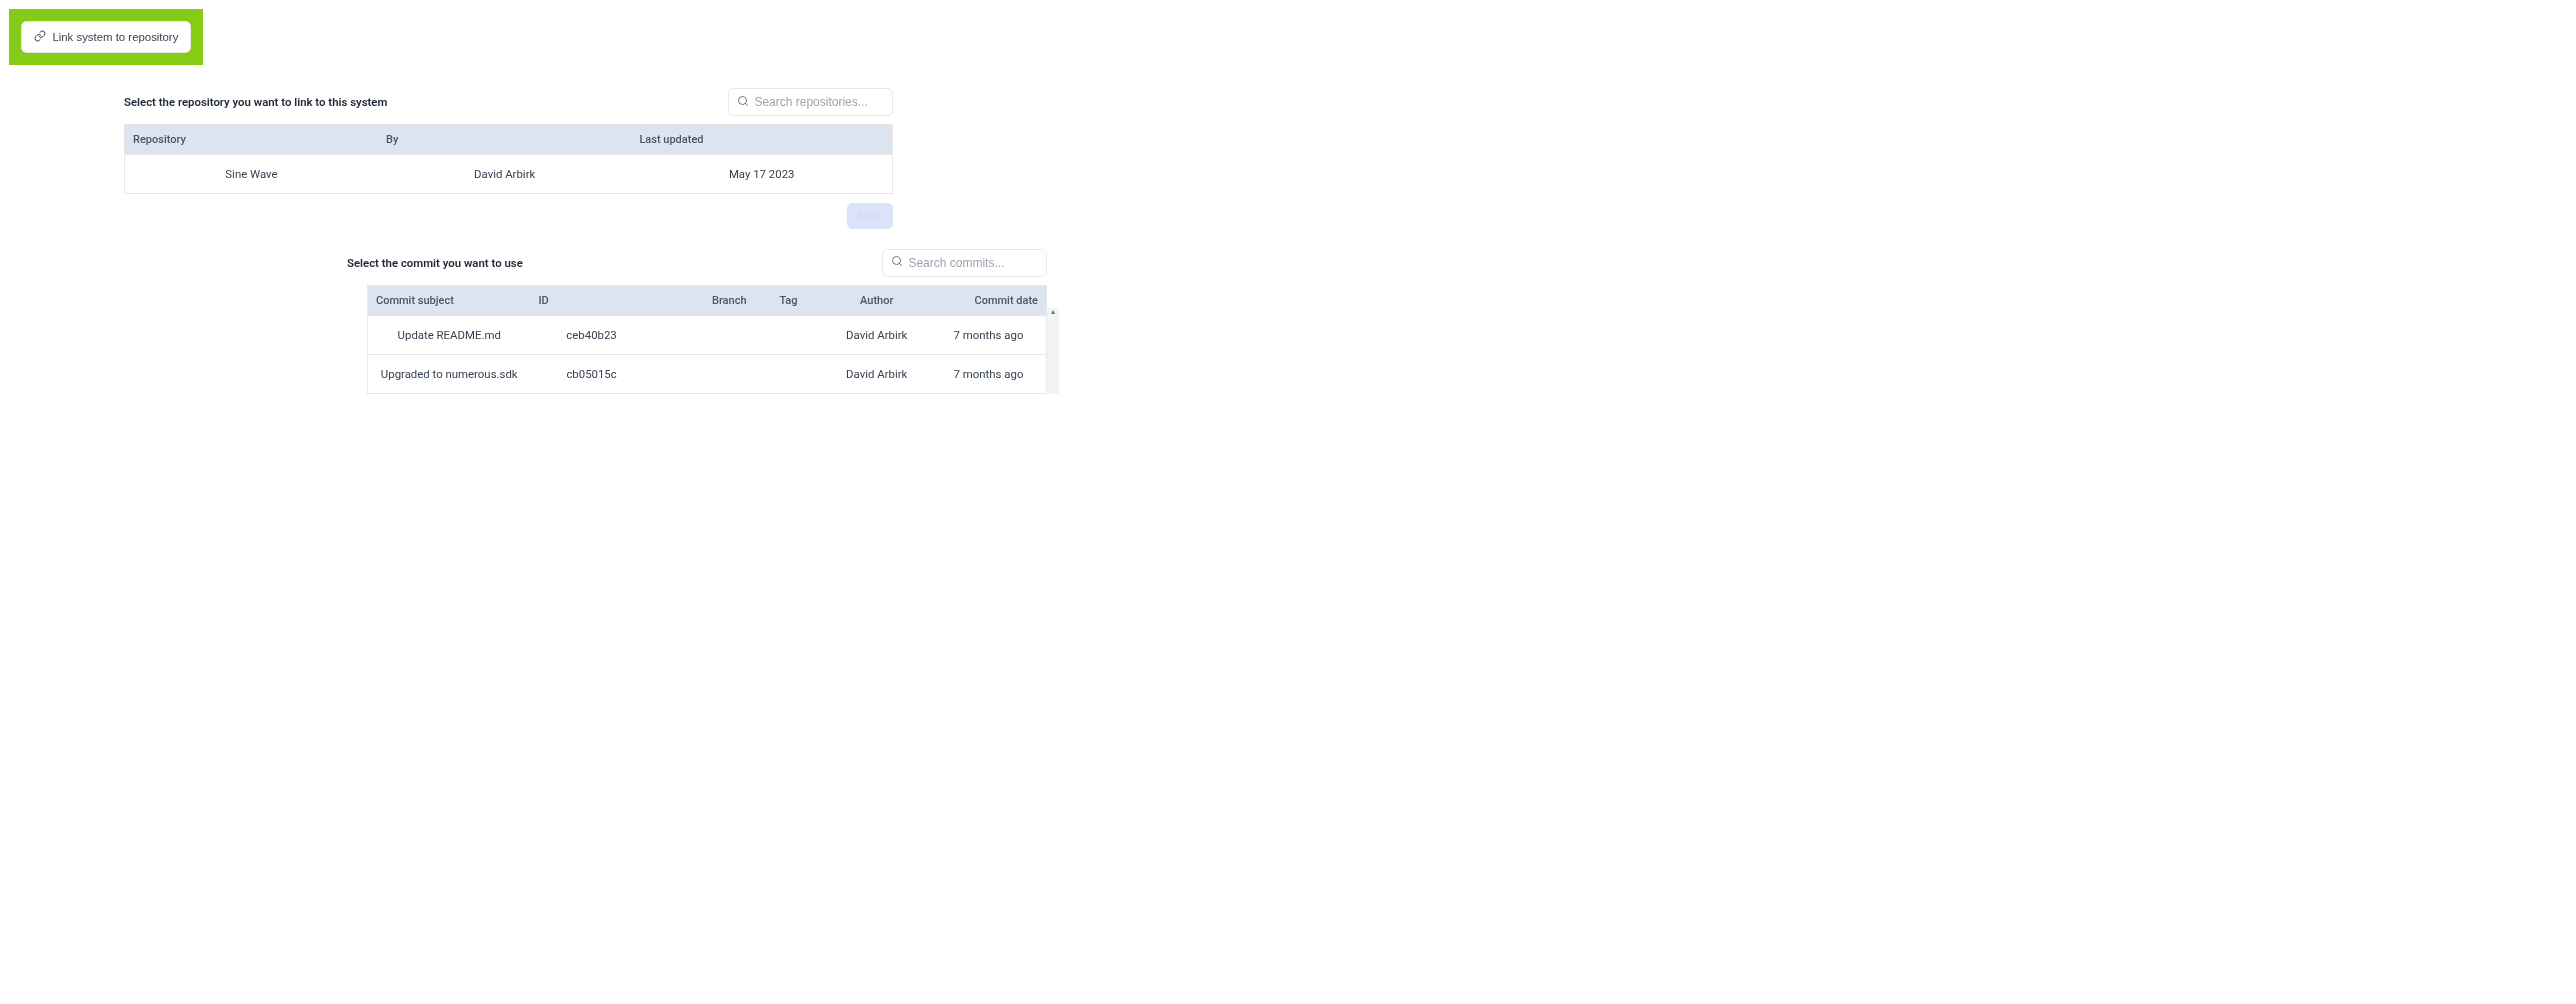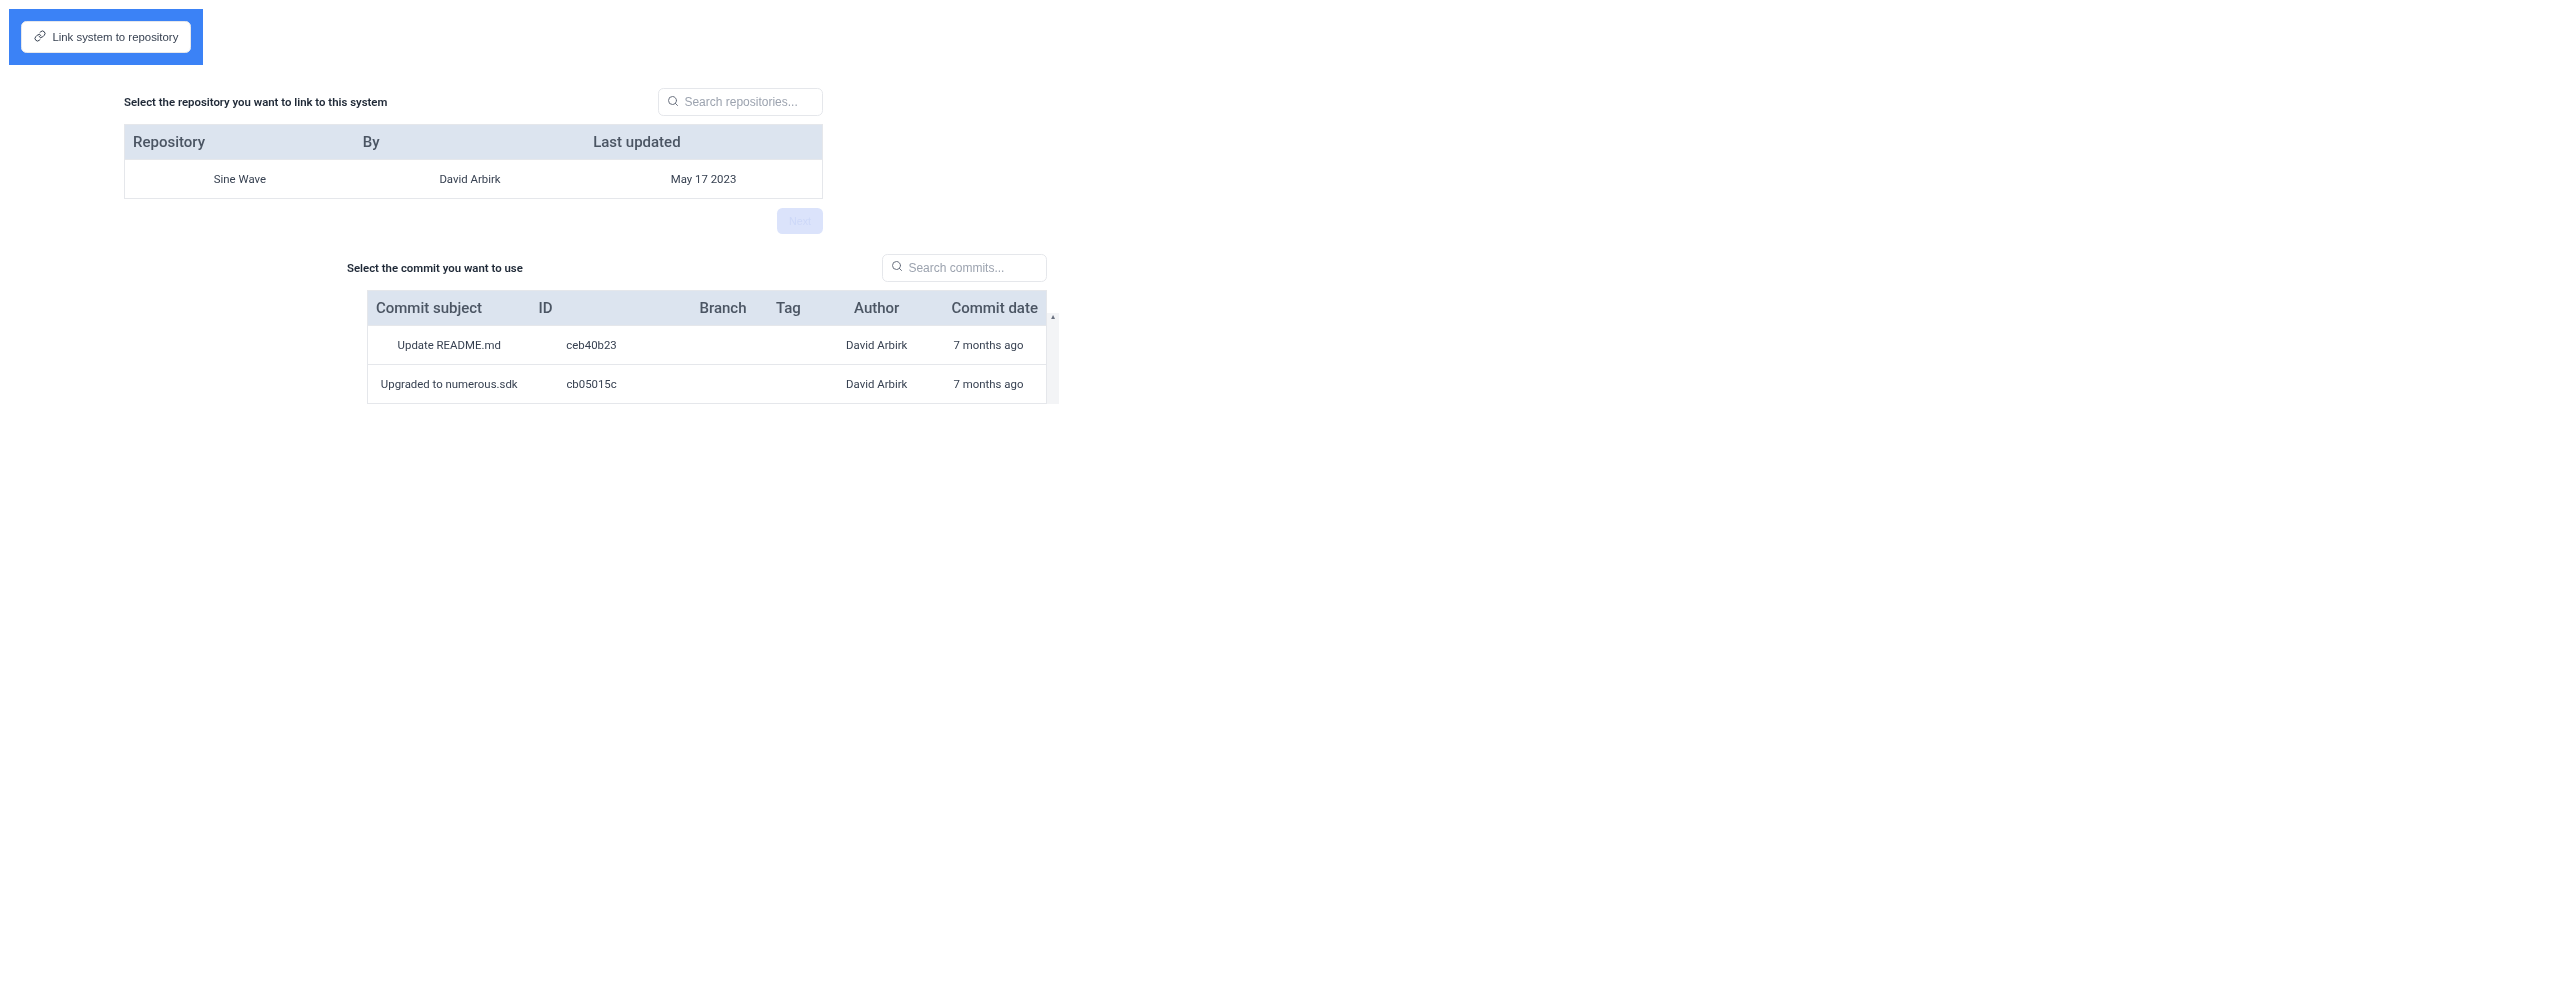--- a/index.html
+++ b/index.html
@@ -1,30 +1,30 @@
 <!DOCTYPE html>
 <html style="font-size:10.7px"><head>
   <meta charset="utf-8">
   <style>
     * { box-sizing: border-box; margin: 0; padding: 0; }
     body { font-family: -apple-system, BlinkMacSystemFont, "Segoe UI", Roboto, sans-serif; background: #fff; color: #374151; }
-    .link-button-container { display: inline-block; background: #3b82f6; padding: 12px 12px; margin: 8.7px 0 0 8.7px; }
+    .link-button-container { display: inline-block; background: #84cc16; padding: 12px 12px; margin: 8.7px 0 0 8.7px; }
     .link-button { display: inline-flex; align-items: center; gap: 6.7px; background: #fff; border: 0.7px solid #e5e7eb; border-radius: 5.4px; padding: 8px 12px; font-size: 11.4px; color: #374151; cursor: pointer; }
     .link-button svg { width: 12px; height: 12px; }
     .section { margin-top: 23.5px; }
-    .section1 { margin-left: 124px; width: 699px; }
+    .section1 { margin-left: 124px; width: 769px; }
     .section2 { margin-left: 347px; width: 700px; margin-top: 20px; }
     .section-header { display: flex; align-items: center; justify-content: space-between; margin-bottom: 8px; }
     .section-title { font-size: 11.4px; font-weight: 600; color: #1f2937; }
     .search-wrap { display: flex; align-items: center; gap: 5.4px; border: 0.7px solid #e5e7eb; border-radius: 5.4px; padding: 5.4px 8px; width: 165px; }
     .search-wrap svg { width: 12px; height: 12px; color: #6b7280; flex-shrink: 0; }
     .search-input { border: none; outline: none; font-size: 12px; color: #374151; width: 100%; }
     .search-input::placeholder { color: #9ca3af; }
     table { border-collapse: collapse; width: 100%; border: 0.7px solid #e5e7eb; }
-    thead th { background: #dce4ef; text-align: left; font-weight: 500; color: #4b5563; font-size: 15px; padding: 8px 8px; margin-top: 24px; }
+    thead th { background: #dce4ef; text-align: left; font-weight: 500; color: #4b5563; font-size: 11px; padding: 8px 8px; margin-top: 24px; }
     tbody td { padding: 12px 8px; font-size: 11.4px; color: #374151; border-top: 0.7px solid #e5e7eb; text-align: center; }
     .next-btn-row { display: flex; justify-content: flex-end; margin-top: 9.4px; }
     .next-btn { background: #dbe3fb; color: #cdd8f8; border: none; border-radius: 5.4px; padding: 6.7px 12px; font-size: 10.7px; font-weight: 500; cursor: not-allowed; }
     .commits-table-wrap { position: relative; padding-left: 20px; }
     .commits-table { width: 100%; }
     .commits-scrollbar { position: absolute; right: -12px; top: 23px; bottom: 0; width: 12px; background: #f3f4f6; display: flex; flex-direction: column; align-items: center; }
     .scroll-arrow { font-size: 6.7px; color: #6b7280; user-select: none; }
   </style>
 </head>
 <body>

